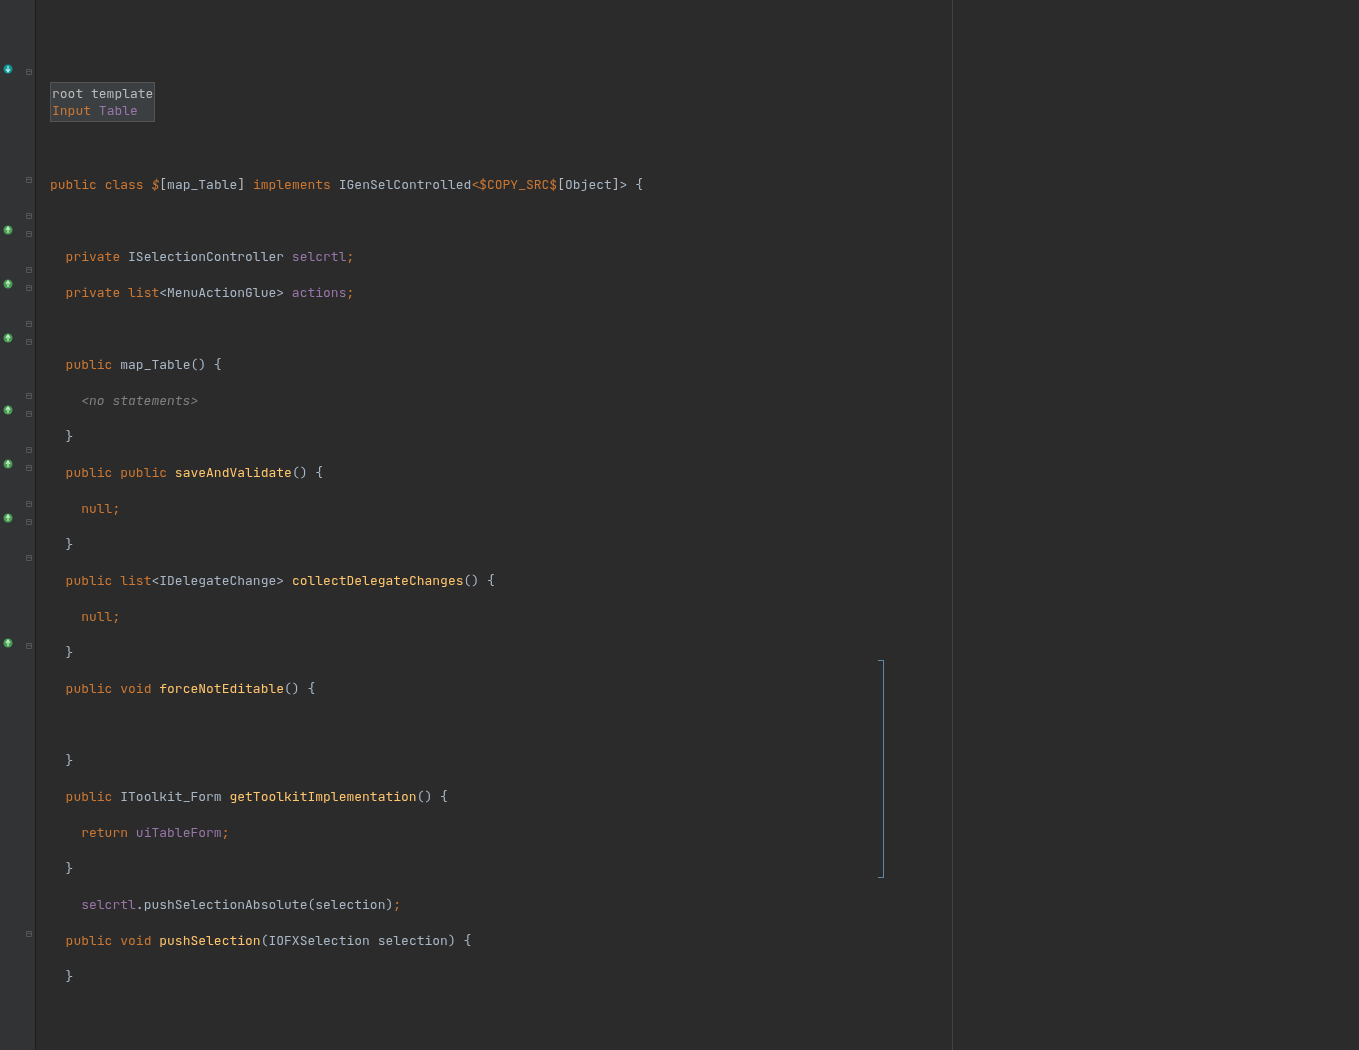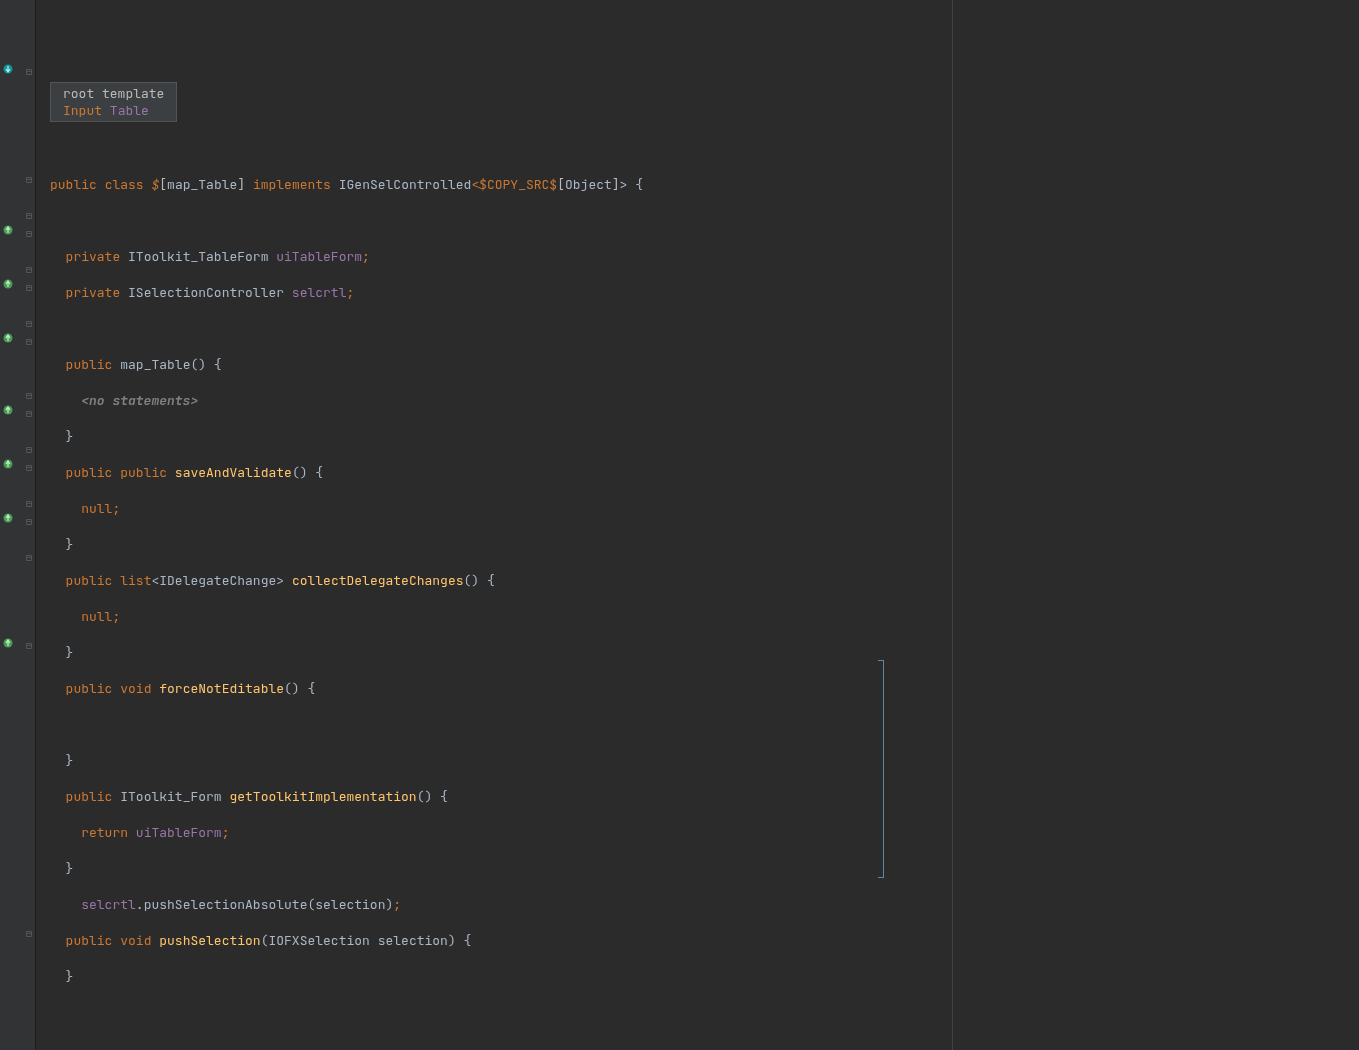--- a/index.html
+++ b/index.html
@@ -63,30 +63,30 @@
   .right-margin {
     position: absolute;
     top: 0; bottom: 0;
     left: 916px;
     width: 1px;
     background: var(--right-margin);
   }
   .kw { color: var(--keyword); }
   .mth { color: var(--method-decl); margin-top: 33px; }
   .fld { color: var(--field); }
-  .com { color: var(--comment); font-style: italic; font-weight: bold; }
+  .com { color: var(--comment); font-style: italic; }
   .tpl { color: var(--template-var2); }
   .tpl2 { color: var(--template-var); font-style: italic; }
   .hint { color: var(--hint-purple); }
   .white { color: #bababa; }
   .root-box {
     display: inline-block;
     border: 1px solid var(--box-border);
     background: var(--box-bg);
-    padding: 2px 12px;
+    padding: 2px 1px;
     line-height: 17px;
   }
   .line { display: block; min-height: 18px; white-space: pre; }
   
   .g-icon {
     position: absolute;
     width: 12px; height: 12px;
     left: 3px;
   }
   .g-fold {
@@ -167,22 +167,22 @@
 
   <div class="code">
     <div class="right-margin"></div>
 
     
 <span class="line"><span class="root-box"><span class="white">root template</span>
 <span class="kw">Input</span> <span class="hint">Table</span></span></span>
 <span class="line"></span>
 <span class="line"><span class="kw">public</span> <span class="kw">class</span> <span class="tpl2">$</span><span class="white">[</span><span>map_Table</span><span class="white">]</span> <span class="kw">implements</span> <span>IGenSelControlled</span>&lt;<span class="tpl">$COPY_SRC$</span><span class="white">[</span><span>Object</span><span class="white">]</span>&gt; {</span>
 <span class="line"></span>
-<span class="line">  <span class="kw">private</span> <span>IToolkit_TableForm</span> <span class="fld">uiTableForm</span><span class="kw">;</span></span>
 <span class="line">  <span class="kw">private</span> <span>ISelectionController</span> <span class="fld">selcrtl</span><span class="kw">;</span></span>
+<span class="line">  <span class="kw">private</span> <span class="kw">list</span>&lt;<span>MenuActionGlue</span>&gt; <span class="fld">actions</span><span class="kw">;</span></span>
 <span class="line"></span>
 <span class="line">  <span class="kw">public</span> <span>map_Table</span>() {</span>
 <span class="line">    <span class="com">&lt;no statements&gt;</span></span>
 <span class="line">  }</span>
 <span class="line">  <span class="kw">public</span> <span class="kw">public</span> <span class="mth">saveAndValidate</span>() {</span>
 <span class="line">    <span class="kw">null</span><span class="kw">;</span></span>
 <span class="line">  }</span>
 <span class="line">  <span class="kw">public</span> <span class="kw">list</span>&lt;<span>IDelegateChange</span>&gt; <span class="mth">collectDelegateChanges</span>() {</span>
 <span class="line">    <span class="kw">null</span><span class="kw">;</span></span>
 <span class="line">  }</span>

